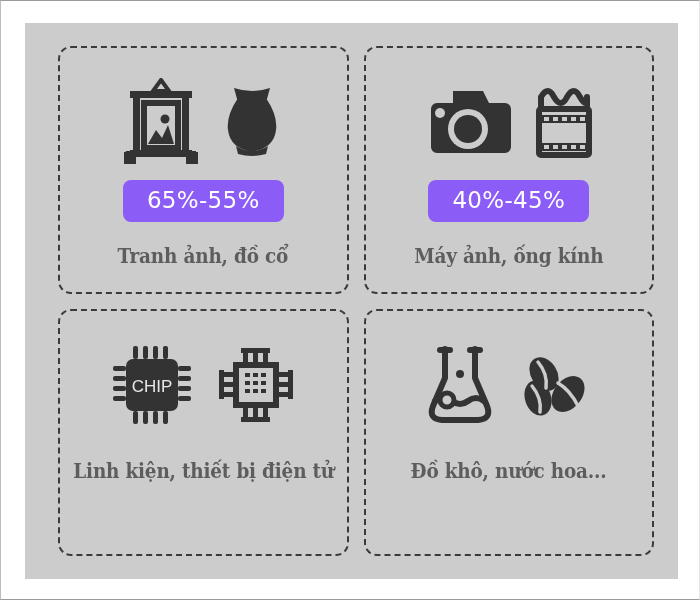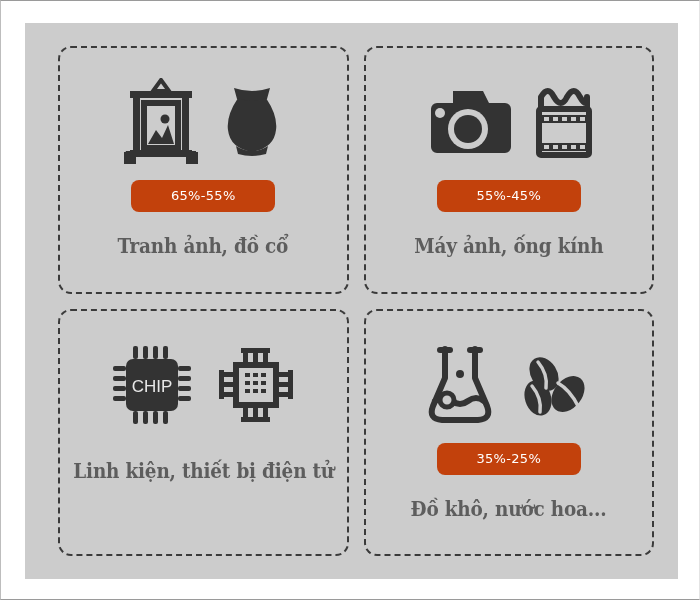--- a/index.html
+++ b/index.html
@@ -69,25 +69,25 @@
   .icon-row {
     height: 104px;
     display: flex;
     align-items: center;
     justify-content: center;
     gap: 24px;
   }
 
   .badge {
     margin-top: 6px;
-    background: #c2410c;
+    background: #8b5cf6;
     color: #ffffff;
     border-radius: 8px;
     font-family: "DejaVu Sans", sans-serif;
-    font-size: 13px;
+    font-size: 23px;
     letter-spacing: 0.3px;
     line-height: 1;
     padding: 9px 24px 10px 24px;
     min-width: 96px;
     text-align: center;
     white-space: nowrap;
   }
 
   .card-label {
     margin-top: 22px;
@@ -183,21 +183,21 @@
                 <rect x="45" y="34" width="5" height="4"></rect>
                 <rect x="9" y="62" width="5" height="4"></rect>
                 <rect x="18" y="62" width="5" height="4"></rect>
                 <rect x="27" y="62" width="5" height="4"></rect>
                 <rect x="36" y="62" width="5" height="4"></rect>
                 <rect x="45" y="62" width="5" height="4"></rect>
               </g>
             </svg>
           </span>
         </div>
-        <div class="badge">55%-45%</div>
+        <div class="badge">40%-45%</div>
         <div class="card-label">Máy ảnh, ống kính</div>
       </div>
 
       <div class="card">
         <div class="icon-row">
           <span class="ico">
             <svg width="82" height="82" viewBox="0 0 82 82">
               <g fill="#333333">
                 <rect x="15" y="15" width="52" height="52" rx="7"></rect>
 
@@ -291,19 +291,18 @@
                 <ellipse cx="50" cy="42" rx="14" ry="20" transform="rotate(38 50 42)"></ellipse>
               </g>
               <g fill="none" stroke="#cccccc" stroke-width="3.5" stroke-linecap="round">
                 <path d="M20 10 Q30 22 28 36"></path>
                 <path d="M14 34 Q24 46 22 60"></path>
                 <path d="M40 31 Q52 38 60 54"></path>
               </g>
             </svg>
           </span>
         </div>
-        <div class="badge">35%-25%</div>
         <div class="card-label">Đồ khô, nước hoa...</div>
       </div>
 
     </div>
   </div>
 </div>
 
 </body></html>

